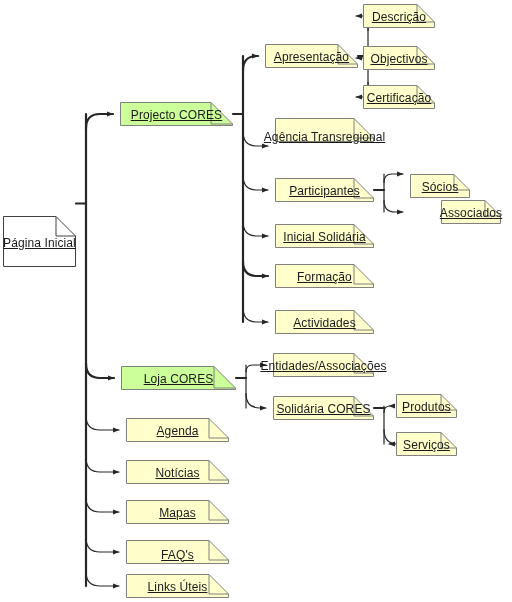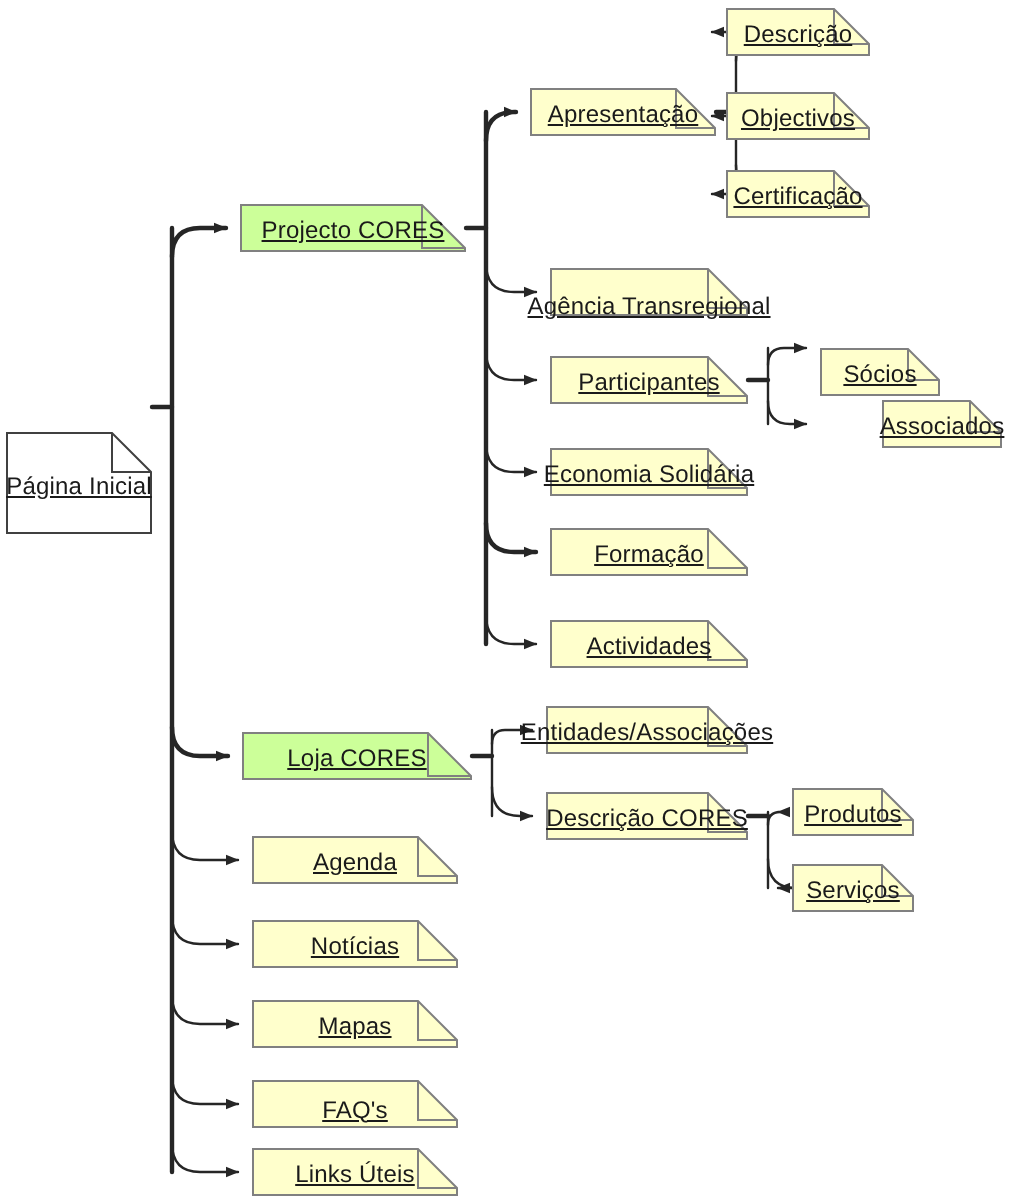--- a/index.html
+++ b/index.html
@@ -137,21 +137,21 @@
         </svg>
         <div class="label">Objectivos</div>
       </div>
       <div class="node" style="left: 363px; top: 85px; width: 72px; height: 24px; padding-left: 36px;">
         <svg width="74" height="26">
           <path d="M0.5,0.5 L54,0.5 L71.5,18 L71.5,23.5 L0.5,23.5 Z" fill="#ffffcc" stroke="#808080" stroke-width="1"></path>
           <path d="M54,0.5 L54,18 L71.5,18" fill="none" stroke="#808080" stroke-width="1"></path>
         </svg>
         <div class="label">Certificação</div>
       </div>
-      <div class="node" style="left: 275px; top: 134px; width: 99px; height: 35px;">
+      <div class="node" style="left: 275px; top: 118px; width: 99px; height: 35px;">
         <svg width="101" height="26">
           <path d="M0.5,0.5 L79,0.5 L98.5,20 L98.5,23.5 L0.5,23.5 Z" fill="#ffffcc" stroke="#808080" stroke-width="1"></path>
           <path d="M79,0.5 L79,20 L98.5,20" fill="none" stroke="#808080" stroke-width="1"></path>
         </svg>
         <div class="label">Agência Transregional</div>
       </div>
       <div class="node" style="left: 275px; top: 178px; width: 99px; height: 24px;">
         <svg width="101" height="26">
           <path d="M0.5,0.5 L79,0.5 L98.5,20 L98.5,23.5 L0.5,23.5 Z" fill="#ffffcc" stroke="#808080" stroke-width="1"></path>
           <path d="M79,0.5 L79,20 L98.5,20" fill="none" stroke="#808080" stroke-width="1"></path>
@@ -170,21 +170,21 @@
           <path d="M0.5,0.5 L44,0.5 L59.5,16 L59.5,23.5 L0.5,23.5 Z" fill="#ffffcc" stroke="#808080" stroke-width="1"></path>
           <path d="M44,0.5 L44,16 L59.5,16" fill="none" stroke="#808080" stroke-width="1"></path>
         </svg>
         <div class="label">Associados</div>
       </div>
       <div class="node" style="left: 275px; top: 224px; width: 99px; height: 24px;">
         <svg width="101" height="26">
           <path d="M0.5,0.5 L79,0.5 L98.5,20 L98.5,23.5 L0.5,23.5 Z" fill="#ffffcc" stroke="#808080" stroke-width="1"></path>
           <path d="M79,0.5 L79,20 L98.5,20" fill="none" stroke="#808080" stroke-width="1"></path>
         </svg>
-        <div class="label">Economia Solidária</div>
+        <div class="label">Inicial Solidária</div>
       </div>
       <div class="node" style="left: 275px; top: 264px; width: 99px; height: 24px;">
         <svg width="101" height="26">
           <path d="M0.5,0.5 L79,0.5 L98.5,20 L98.5,23.5 L0.5,23.5 Z" fill="#ffffcc" stroke="#808080" stroke-width="1"></path>
           <path d="M79,0.5 L79,20 L98.5,20" fill="none" stroke="#808080" stroke-width="1"></path>
         </svg>
         <div class="label">Formação</div>
       </div>
       <div class="node" style="left: 275px; top: 310px; width: 99px; height: 24px;">
         <svg width="101" height="26">
@@ -205,21 +205,21 @@
           <path d="M0.5,0.5 L81,0.5 L100.5,20 L100.5,23.5 L0.5,23.5 Z" fill="#ffffcc" stroke="#808080" stroke-width="1"></path>
           <path d="M81,0.5 L81,20 L100.5,20" fill="none" stroke="#808080" stroke-width="1"></path>
         </svg>
         <div class="label">Entidades/Associações</div>
       </div>
       <div class="node" style="left: 273px; top: 396px; width: 101px; height: 24px;">
         <svg width="103" height="26">
           <path d="M0.5,0.5 L81,0.5 L100.5,20 L100.5,23.5 L0.5,23.5 Z" fill="#ffffcc" stroke="#808080" stroke-width="1"></path>
           <path d="M81,0.5 L81,20 L100.5,20" fill="none" stroke="#808080" stroke-width="1"></path>
         </svg>
-        <div class="label">Descrição CORES</div>
+        <div class="label">Solidária CORES</div>
       </div>
       <div class="node" style="left: 396px; top: 394px; width: 61px; height: 24px;">
         <svg width="63" height="26">
           <path d="M0.5,0.5 L45,0.5 L60.5,16 L60.5,23.5 L0.5,23.5 Z" fill="#ffffcc" stroke="#808080" stroke-width="1"></path>
           <path d="M45,0.5 L45,16 L60.5,16" fill="none" stroke="#808080" stroke-width="1"></path>
         </svg>
         <div class="label">Produtos</div>
       </div>
       <div class="node" style="left: 396px; top: 432px; width: 61px; height: 24px;">
         <svg width="63" height="26">

